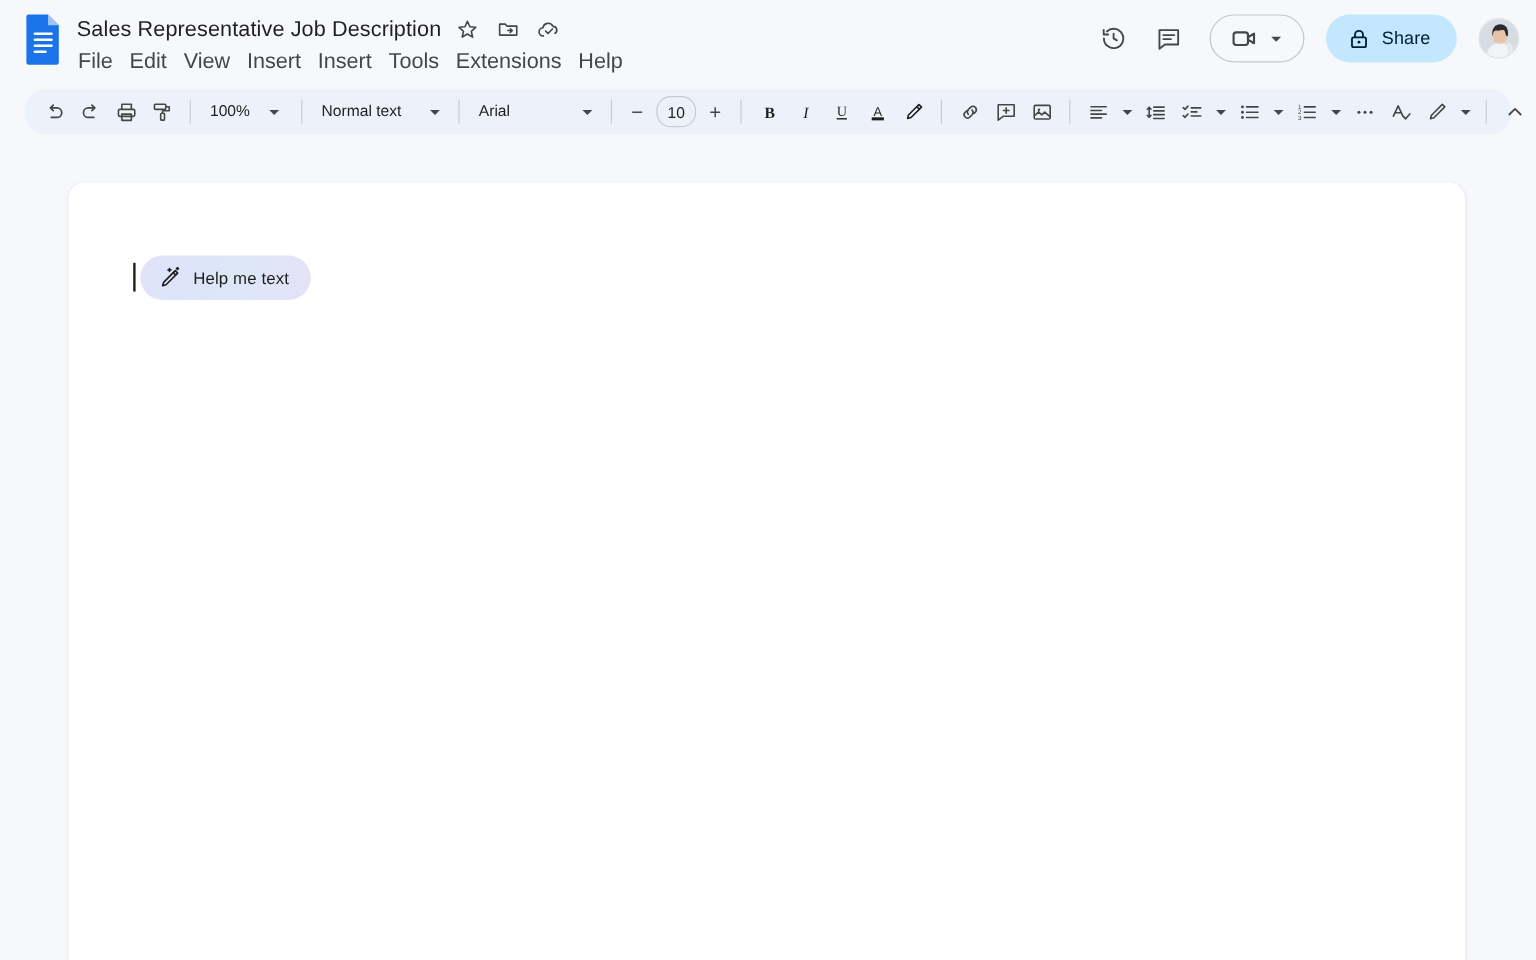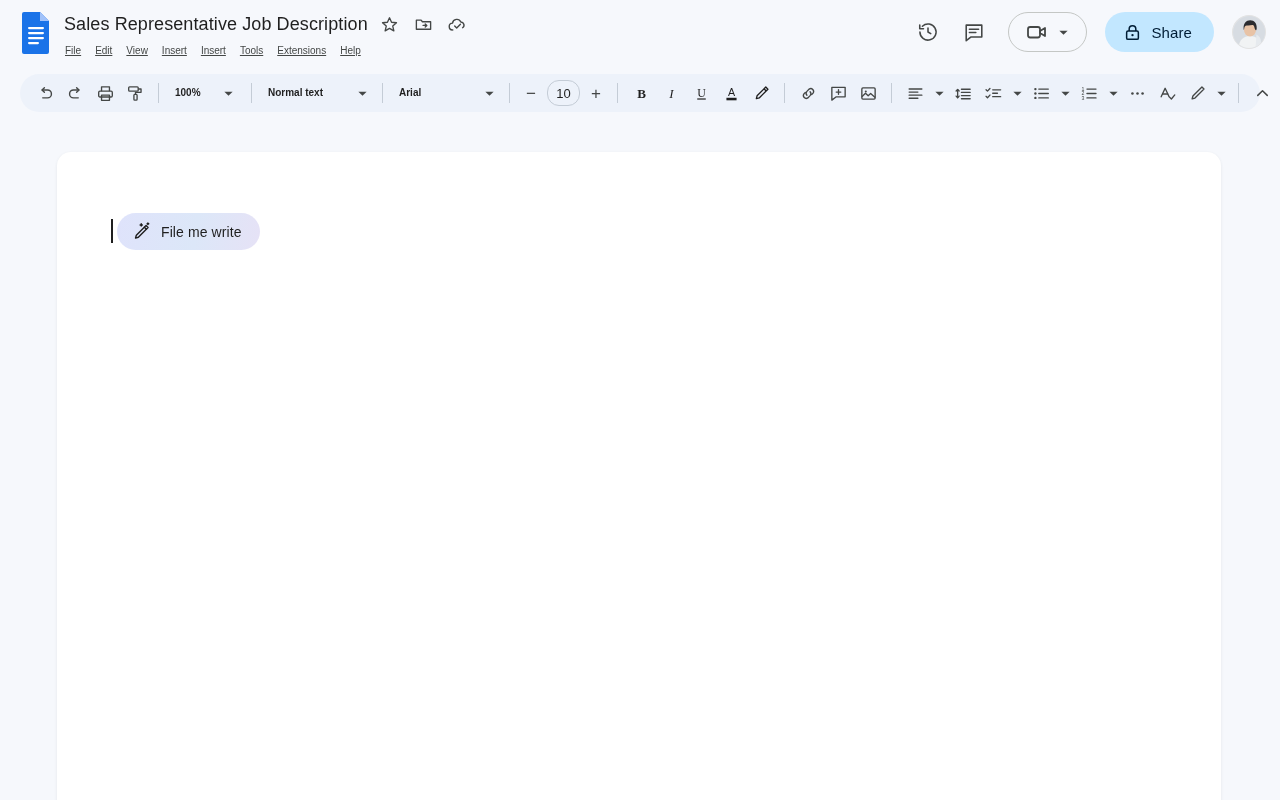--- a/index.html
+++ b/index.html
@@ -73,28 +73,27 @@
 
   .menu-row {
     display: flex;
     align-items: center;
     height: 24px;
     margin-top: 1px;
     margin-left: -6px;
   }
 
   .menu-item {
-    font-size: 10px;
+    font-size: 18px;
     color: #444746;
     padding: 2px 7px;
     border-radius: 4px;
     cursor: pointer;
     line-height: 20px;
     white-space: nowrap;
-    text-decoration: underline;
   }
 
   .header-spacer { flex: 1 1 auto; }
 
   .header-right {
     display: flex;
     align-items: center;
     height: 48px;
     margin-top: 0;
     gap: 6px;
@@ -193,25 +192,24 @@
   .tb-drop {
     display: flex;
     align-items: center;
     height: 30px;
     border-radius: 4px;
     padding: 0 3px 0 8px;
     cursor: pointer;
     flex: 0 0 auto;
   }
   .tb-drop-label {
-    font-size: 10px;
+    font-size: 13px;
     color: #1f1f1f;
     white-space: nowrap;
     line-height: 18px;
-    font-weight: bold;
   }
   .caret {
     width: 18px;
     height: 18px;
     display: flex;
     align-items: center;
     justify-content: center;
     flex: 0 0 auto;
   }
 
@@ -673,18 +671,18 @@
 
     <div class="caret-line"></div>
 
     <div class="help-chip">
       <svg width="21" height="21" viewBox="0 0 24 24" fill="none" stroke="#1f1f1f" stroke-width="1.6" stroke-linejoin="round" stroke-linecap="round">
         <path d="M17.2 5.2l2.3 2.3-11.1 11.1-3.2.9.9-3.2z"></path>
         <path d="M15.3 7.1l2.3 2.3"></path>
         <path d="M11.7 3.2v2.6M10.4 4.5h2.6"></path>
         <path d="M19.3 2.2v1.9M18.4 3.2h1.9"></path>
       </svg>
-      <span class="help-chip-label">File me write</span>
+      <span class="help-chip-label">Help me text</span>
     </div>
   </div>
 
 
 </div>
 
 </body></html>

